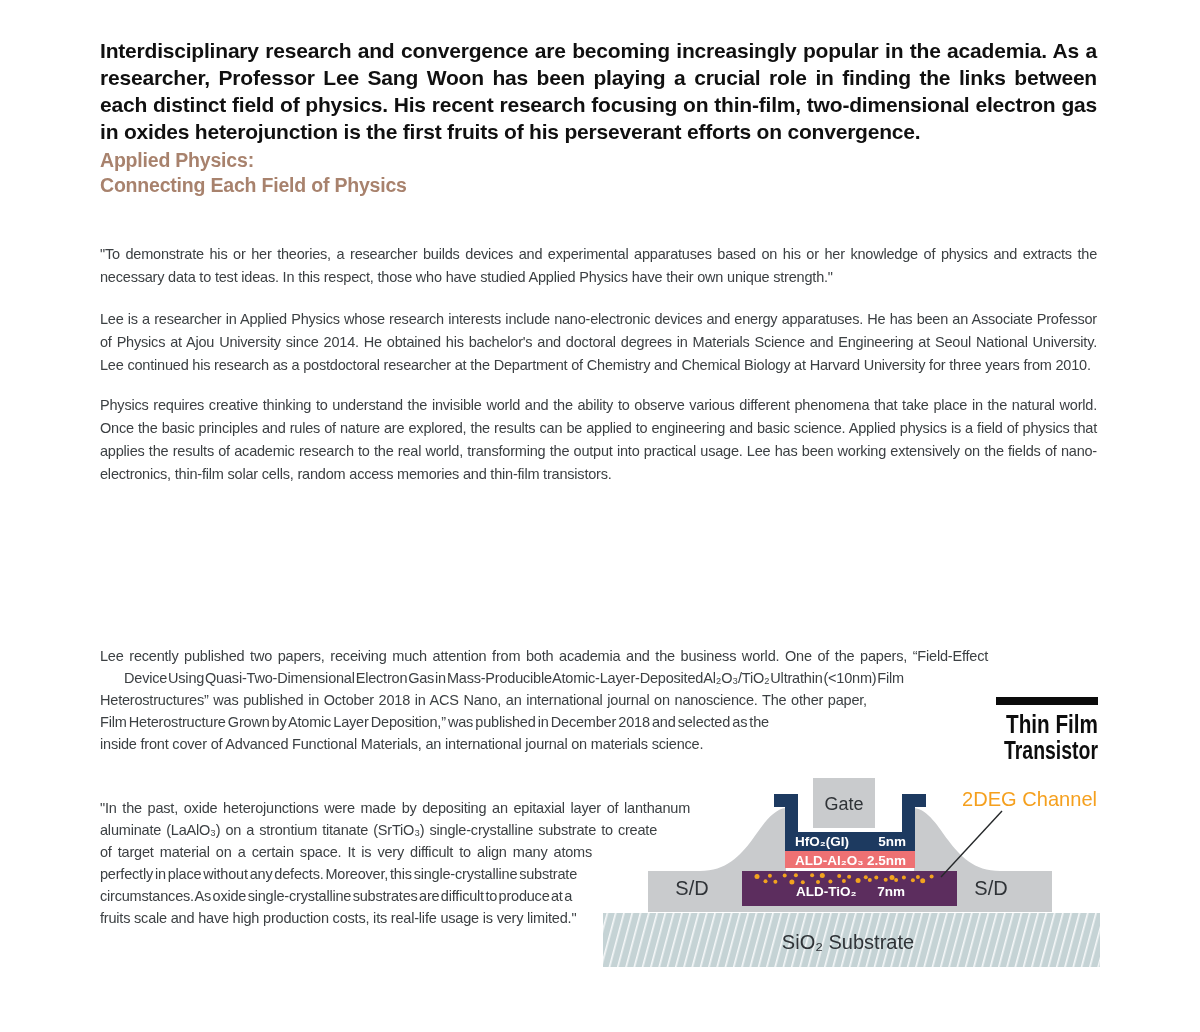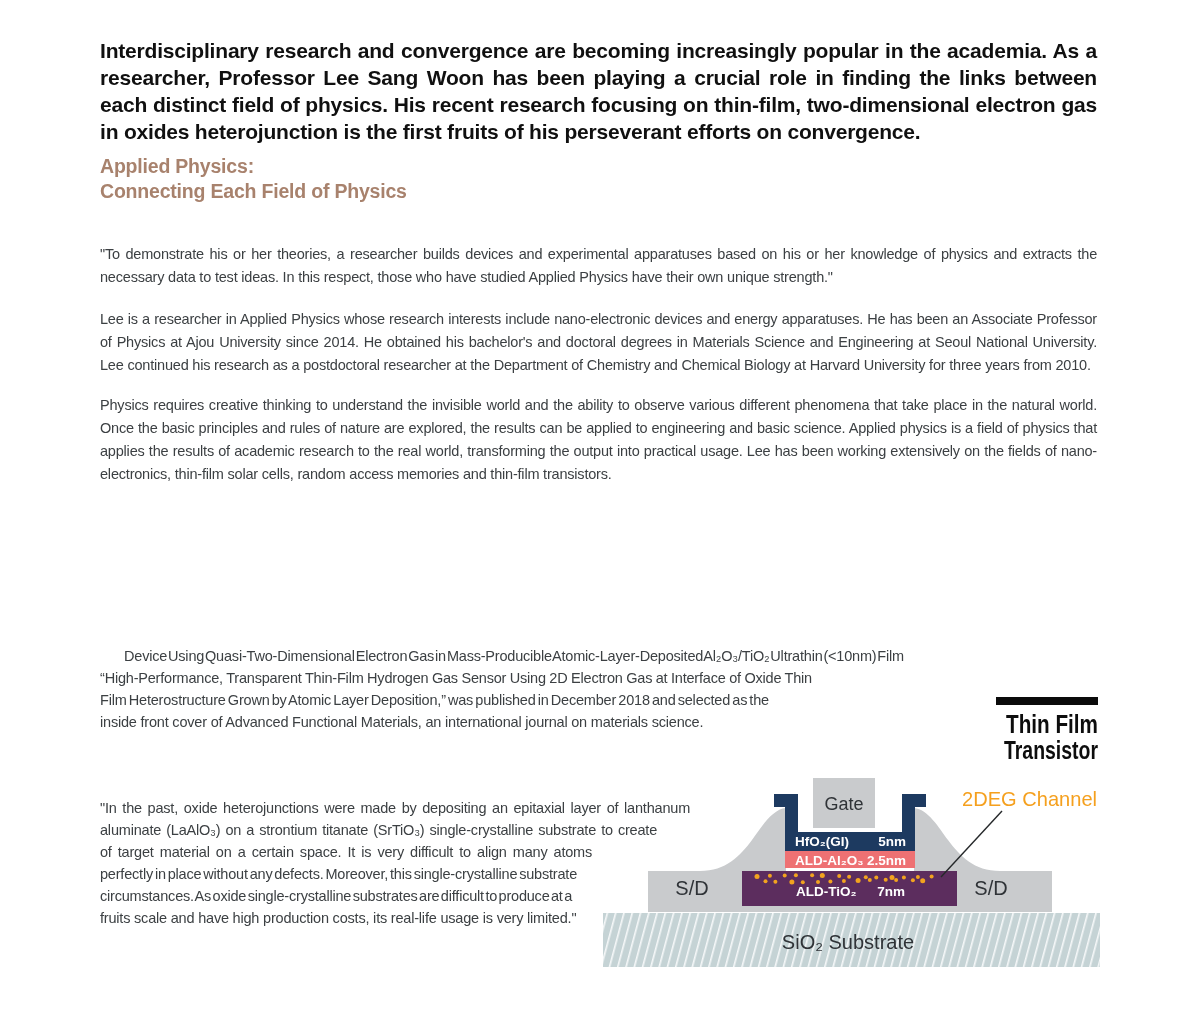--- a/index.html
+++ b/index.html
@@ -3,21 +3,21 @@
 <meta charset="utf-8">
 <style>
   html,body{margin:0;padding:0;background:#ffffff;}
   .page{position:relative;width:1200px;height:1032px;background:#fff;overflow:hidden;
         font-family:"Liberation Sans","DejaVu Sans",sans-serif;}
   .tblock{position:absolute;left:100px;width:997px;color:#3c4043;font-size:14.5px;
           line-height:23px;letter-spacing:-0.2px;text-align:justify;}
   .intro{top:16px;font-weight:bold;color:#101010;font-size:21px;line-height:27px;}
   .heading{position:absolute;left:100px;color:#a8826d;font-weight:bold;
            font-size:19.5px;line-height:25px;letter-spacing:-0.2px;}
-  .h-a{top:154px;}
+  .h-a{top:148px;}
   .h-b{top:573px;}
   .q1{top:228px;}
   .p2{top:292px;margin-top:16px;}
   .p3{top:379px;}
   .linewrap{position:absolute;left:100px;color:#3c4043;font-size:14.5px;
             letter-spacing:-0.2px;}
   .lw1{top:645px;}
   .lw2{top:797px;}
   .jline{display:block;height:22px;line-height:22px;white-space:nowrap;}
   .diagram{position:absolute;left:600px;top:690px;width:500px;height:290px;}
@@ -37,22 +37,23 @@
     <div>Applied Physics:</div>
     <div>Connecting Each Field of Physics</div>
   </div>
 
   <p class="tblock q1">"To demonstrate his or her theories, a researcher builds devices and experimental apparatuses based on his or her knowledge of physics and extracts the necessary data to test ideas. In this respect, those who have studied Applied Physics have their own unique strength."</p>
   <p class="tblock p2">Lee is a researcher in Applied Physics whose research interests include nano-electronic devices and energy apparatuses. He has been an Associate Professor of Physics at Ajou University since 2014. He obtained his bachelor's and doctoral degrees in Materials Science and Engineering at Seoul National University. Lee continued his research as a postdoctoral researcher at the Department of Chemistry and Chemical Biology at Harvard University for three years from 2010.</p>
   <p class="tblock p3">Physics requires creative thinking to understand the invisible world and the ability to observe various different phenomena that take place in the natural world. Once the basic principles and rules of nature are explored, the results can be applied to engineering and basic science. Applied physics is a field of physics that applies the results of academic research to the real world, transforming the output into practical usage. Lee has been working extensively on the fields of nano-electronics, thin-film solar cells, random access memories and thin-film transistors.</p>
 
 
   <div class="linewrap lw1">
+    <span class="jline" style="display: block; word-spacing: 1.85px;">Lee recently published two papers, receiving much attention from both academia and the business world. One of the papers, “Field-Effect</span>
     <span class="jline" style="display: block; word-spacing: -2.91px; margin-left: 24px;">Device Using Quasi-Two-Dimensional Electron Gas in Mass-Producible Atomic-Layer-Deposited Al₂O₃/TiO₂ Ultrathin (&lt;10nm) Film</span>
-    <span class="jline" style="display: block; word-spacing: -0.28px;">“High-Performance, Transparent Thin-Film Hydrogen Gas Sensor Using 2D Electron Gas at Interface of Oxide Thin</span>
+    <span class="jline" style="display: block; word-spacing: 0.86px;">Heterostructures” was published in October 2018 in ACS Nano, an international journal on nanoscience. The other paper,</span>
     <span class="jline" style="display: block; word-spacing: -1.65px;">Film Heterostructure Grown by Atomic Layer Deposition,” was published in December 2018 and selected as the</span>
     <span class="jline">inside front cover of Advanced Functional Materials, an international journal on materials science.</span>
   </div>
 
   <div class="linewrap lw2">
     <span class="jline" style="display: block; word-spacing: 1.87px;">"In the past, oxide heterojunctions were made by depositing an epitaxial layer of lanthanum</span>
     <span class="jline" style="display: block; word-spacing: 1.25px;">aluminate (LaAlO₃) on a strontium titanate (SrTiO₃) single-crystalline substrate to create</span>
     <span class="jline" style="display: block; word-spacing: 2.27px;">of target material on a certain space. It is very difficult to align many atoms</span>
     <span class="jline" style="display: block; word-spacing: -1.93px;">perfectly in place without any defects. Moreover, this single-crystalline substrate</span>
     <span class="jline" style="display: block; word-spacing: -2.37px;">circumstances. As oxide single-crystalline substrates are difficult to produce at a</span>

